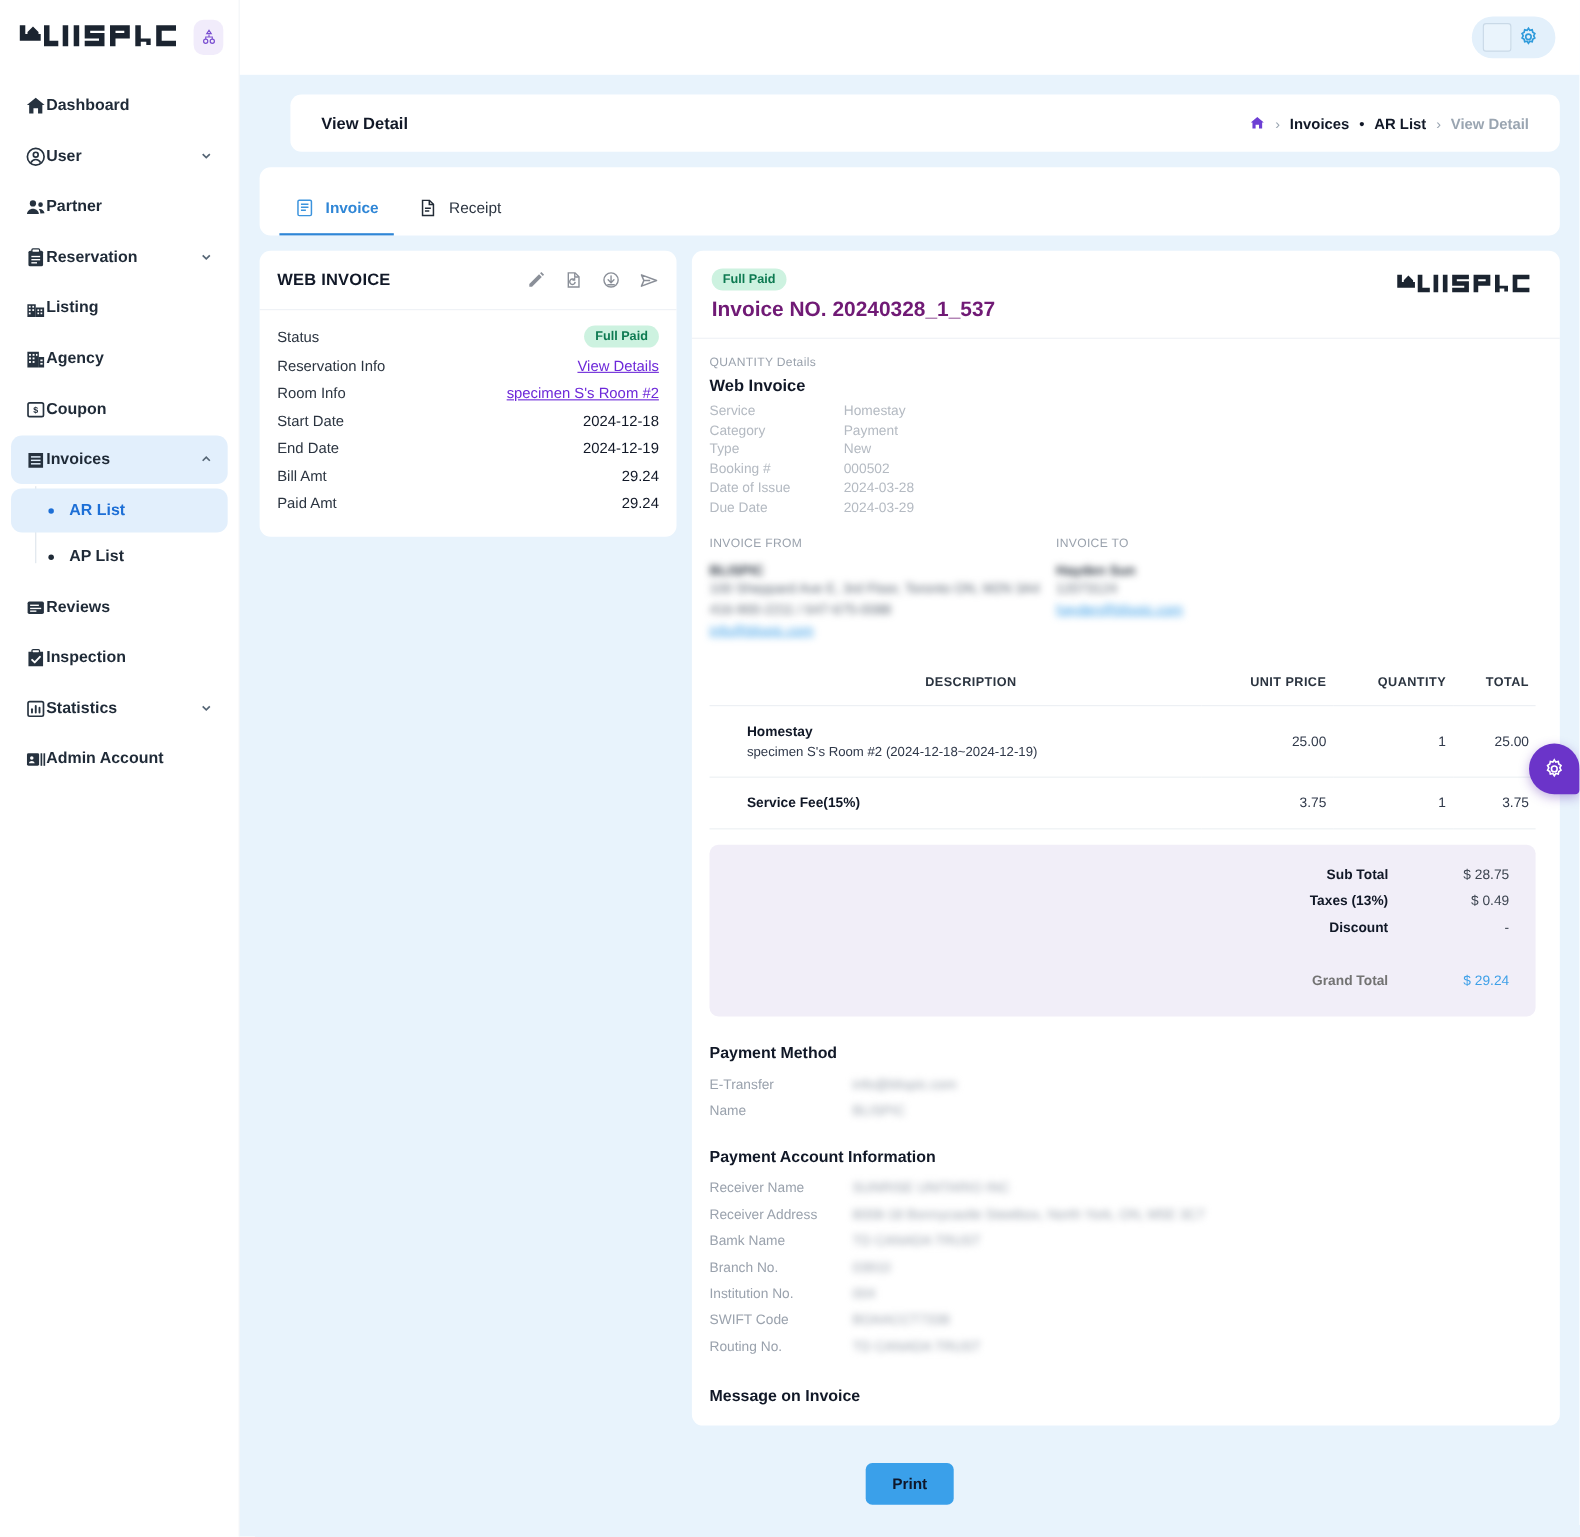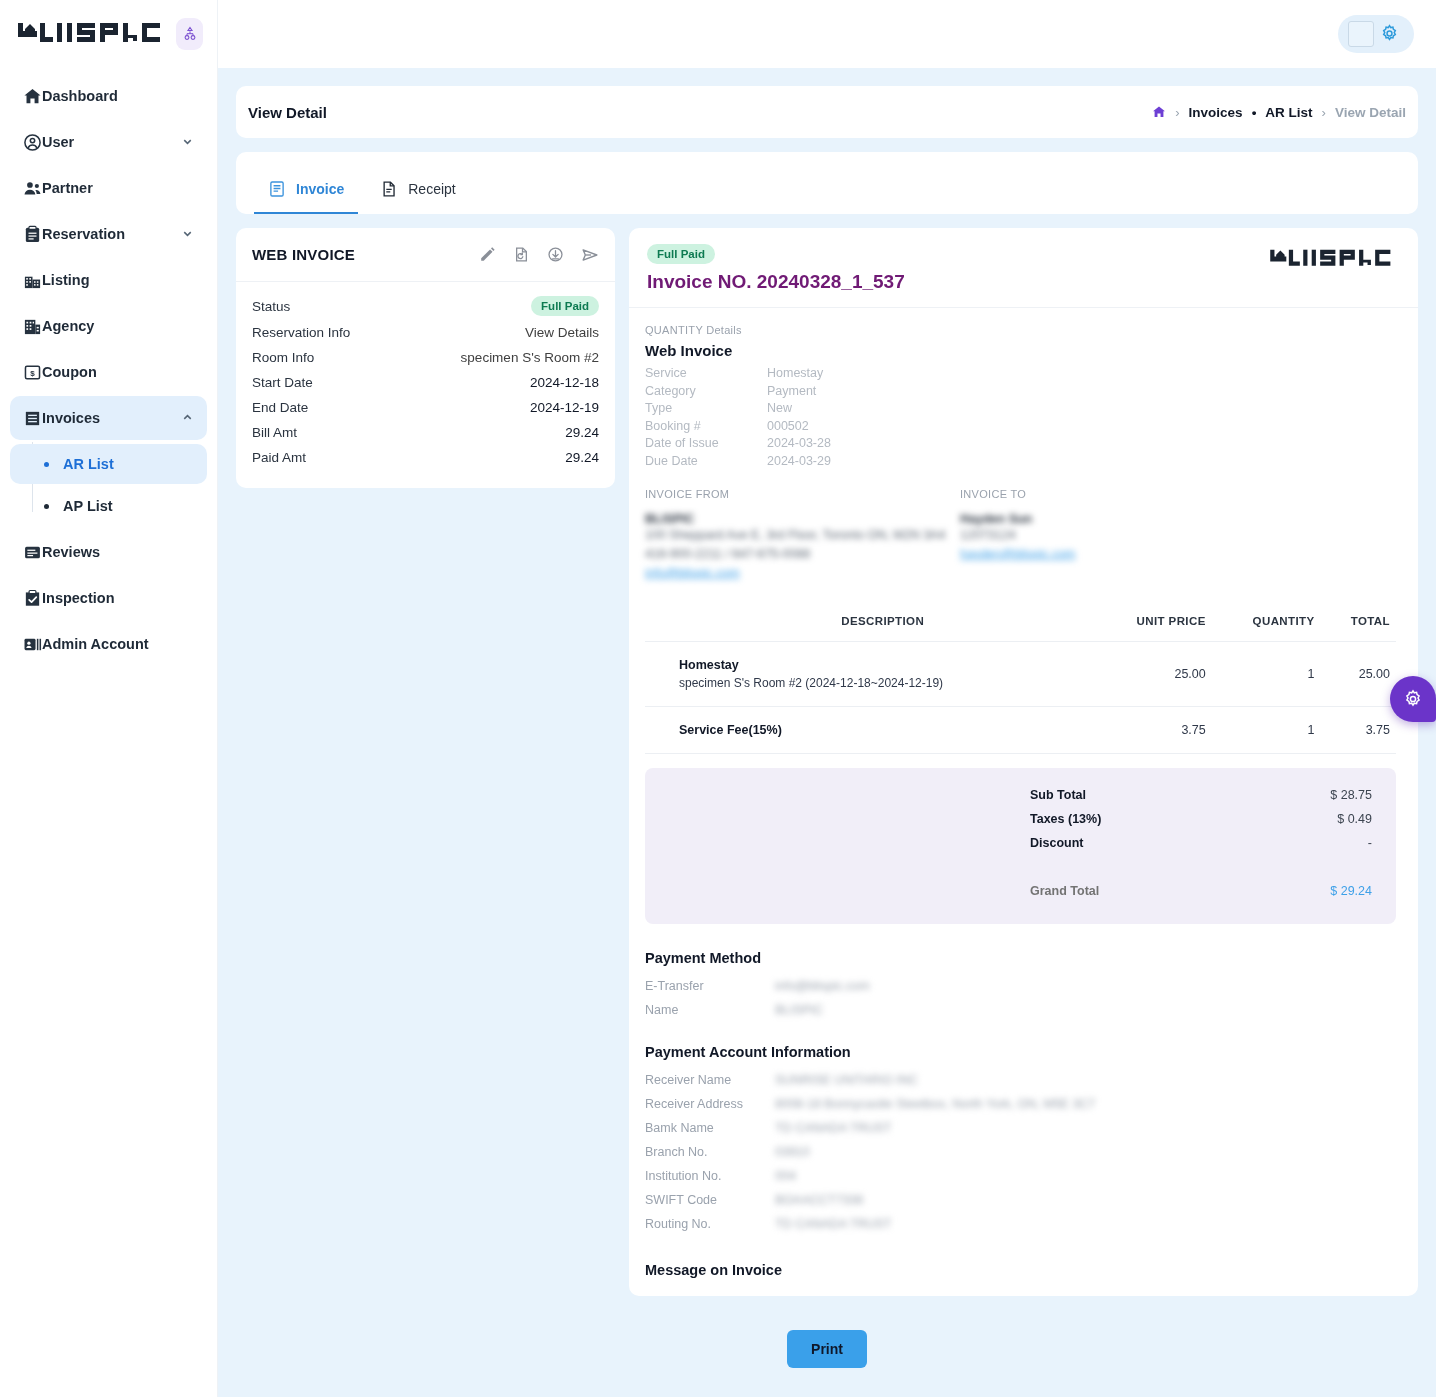--- a/index.html
+++ b/index.html
@@ -69,21 +69,22 @@
 
   .content {
     flex: 1; background: #e8f3fc; padding: 18px 18px 0 18px;
     display: flex; flex-direction: column; gap: 14px; overflow: hidden;
   }
 
   .card { background: #ffffff; border-radius: 10px; }
 
   .page-head {
     height: 52px; display: flex; align-items: center; justify-content: space-between;
-    padding: 0 12px;
+    padding: 0 28px;
+    margin-left: 28px;
   }
   .page-title { font-size: 15px; font-weight: 700; color: #111827; }
   .crumbs { display: flex; align-items: center; gap: 9px; font-size: 13.5px; }
   .crumbs .home { color: #6d3fd4; display: flex; width: 14px; height: 14px; }
   .crumbs .sep { color: #9aa5b1; font-size: 13px; }
   .crumbs .cr { color: #111827; font-weight: 700; }
   .crumbs .cr.dim { color: #9aa5b1; font-weight: 600; }
   .crumbs .mid { color: #111827; font-weight: 700; }
 
   .tabs-card { padding: 0 18px; height: 62px; display: flex; align-items: flex-end; }
@@ -107,21 +108,21 @@
   .summary-title { font-size: 15px; font-weight: 700; letter-spacing: .2px; color: #111827; }
   .summary-actions { display: flex; align-items: center; gap: 16px; color: #8a8f98; }
   .summary-actions .act { width: 18px; height: 18px; display: flex; cursor: pointer; }
   .summary-body { padding: 10px 16px 18px 16px; }
   .srow {
     display: flex; align-items: center; justify-content: space-between;
     min-height: 25px; padding: 4px 0; font-size: 13.5px;
   }
   .srow .k { color: #2b3440; }
   .srow .v { color: #111827; }
-  .srow .v.link { color: #404040; cursor: pointer; }
+  .srow .v.link { color: #6d28d9; text-decoration: underline; cursor: pointer; }
   .badge-green {
     background: #cdf2e0; color: #0d7a51; font-size: 11.5px; font-weight: 700;
     padding: 4px 10px; border-radius: 11px; display: inline-block;
   }
 
   
   .invoice { flex: 1; min-height: 1066px; display: flex; flex-direction: column; }
   .inv-head {
     padding: 16px 22px 14px 18px; display: flex; align-items: flex-start;
     justify-content: space-between; border-bottom: 1px solid #eef1f5;
@@ -156,21 +157,21 @@
   }
   table.items td.desc { text-align: left; padding-left: 34px; }
   .item-main { font-size: 12.5px; font-weight: 700; color: #111827; }
   .item-sub { font-size: 12px; color: #30394a; margin-top: 4px; }
 
   .totals {
     margin-top: 14px; background: #f1eef8; border-radius: 8px;
     padding: 16px 24px 22px 24px; display: flex; flex-direction: column; gap: 2px;
   }
   .trow { display: flex; justify-content: flex-end; align-items: center; font-size: 12.5px; padding: 4px 0;}
-  .trow .tk { color: #111827; font-weight: 700; width: 260px; text-align: left; padding-right: 28px; }
+  .trow .tk { color: #111827; font-weight: 700; width: 260px; text-align: right; padding-right: 28px; }
   .trow .tv { color: #3c4450; width: 82px; text-align: right; }
   .trow.grand { margin-top: 24px; }
   .trow.grand .tk { color: #737373; }
   .trow.grand .tv { color: #3ea0e8; }
 
   .pay-h { font-size: 14.5px; font-weight: 700; color: #111827; margin-top: 26px; margin-bottom: 8px; }
   .pay-h.second { margin-top: 22px; }
   .prow { display: flex; font-size: 12.5px; line-height: 24px; }
   .prow .pk { width: 130px; color: #9aa2ad; }
   .prow .pv { color: #9aa2ad; }
@@ -381,20 +382,38 @@
         <span class="ico">
           <svg width="19" height="19" viewBox="0 0 20 20" fill="currentColor">
               <path d="M3 3.6h14v14H3z"></path>
               <rect x="6.4" y="1.6" width="7.2" height="3.2" rx="1" fill="#fff" stroke="currentColor" stroke-width="1.2"></rect>
               <path d="M6.5 11.4 9 13.9l5-5.4" fill="none" stroke="#fff" stroke-width="1.8" stroke-linecap="round" stroke-linejoin="round"></path>
             </svg>
         </span>
         <span class="lbl">Inspection</span>
       </div>
 
+      <div class="nav-item">
+        <span class="ico">
+          <svg width="19" height="19" viewBox="0 0 20 20" fill="none" stroke="currentColor" stroke-width="1.6">
+              <rect x="2.6" y="3" width="14.8" height="14" rx="1.6"></rect>
+              <g stroke-width="1.8" stroke-linecap="round">
+                <path d="M6.4 13.4v-3.2"></path>
+                <path d="M10 13.4V7.2"></path>
+                <path d="M13.6 13.4v-4.6"></path>
+              </g>
+            </svg>
+        </span>
+        <span class="lbl">Statistics</span>
+        <span class="chev">
+          <svg width="13" height="13" viewBox="0 0 14 14" fill="none" stroke="currentColor" stroke-width="1.6">
+              <path d="M3.5 5.5 7 9l3.5-3.5"></path>
+            </svg>
+        </span>
+      </div>
 
       <div class="nav-item">
         <span class="ico">
           <svg width="19" height="19" viewBox="0 0 20 20" fill="currentColor">
               <rect x="1.6" y="4" width="11.6" height="12" rx="1.4"></rect>
               <circle cx="6.2" cy="8.6" r="1.7" fill="#fff"></circle>
               <path d="M3.4 13.6c.4-1.5 1.5-2.3 2.8-2.3s2.4.8 2.8 2.3z" fill="#fff"></path>
               <rect x="14.6" y="4" width="1.6" height="12"></rect>
               <rect x="17.4" y="4" width="1.6" height="12"></rect>
             </svg>

